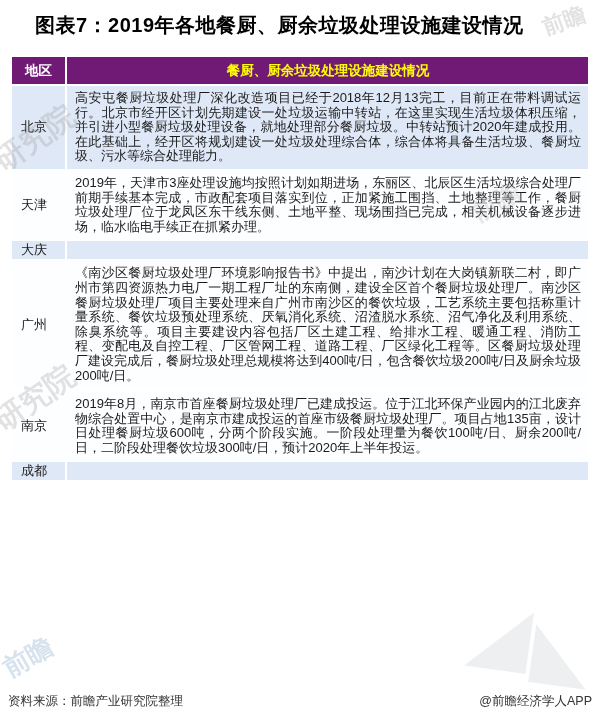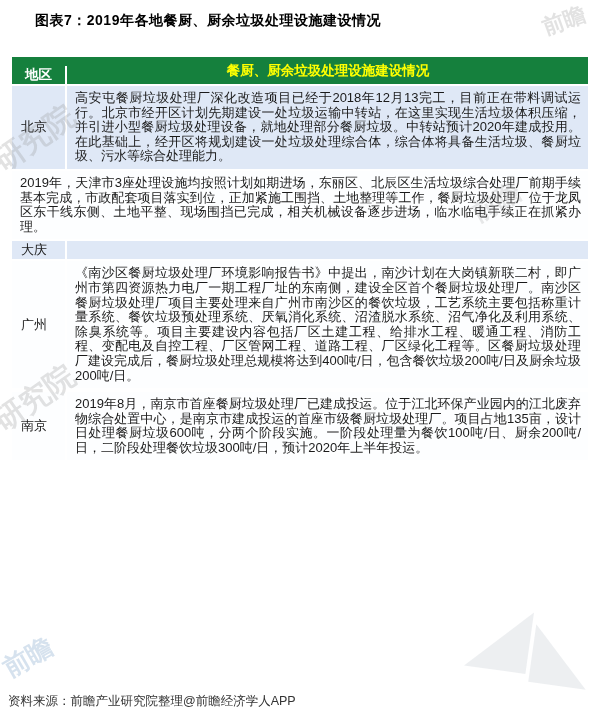--- a/index.html
+++ b/index.html
@@ -13,40 +13,40 @@
     width: 600px;
     height: 720px;
     background: #ffffff;
     overflow: hidden;
   }
   .page-title {
     position: absolute;
     top: 12px;
     left: 35px;
     width: 530px;
-    font-size: 14px;
+    font-size: 20px;
     font-weight: bold;
     color: #000000;
     letter-spacing: 0.5px;
     white-space: nowrap;
   }
   .table {
     position: absolute;
     top: 57px;
     left: 12px;
     width: 576px;
     z-index: 1;
   }
   .trow {
     display: flex;
     border-bottom: 2px solid #ffffff;
     background: #fdfeff;
   }
   .trow.alt { background: #dfe8f6; }
-  .trow.thead { background: #15803d; align-items: flex-end; }
+  .trow.thead { background: #701a75; }
   .cell { box-sizing: border-box; }
   .cell.region {
     width: 55px;
     border-right: 2px solid #ffffff;
     display: flex;
     align-items: center;
     padding-left: 9px;
     font-size: 13px;
     color: #1a1a1a;
     flex-shrink: 0;
@@ -75,21 +75,21 @@
     padding-top: 6px;
     padding-bottom: 6px;
     line-height: 15px;
   }
   .footer {
     position: absolute;
     top: 693px;
     left: 8px;
     right: 8px;
     display: flex;
-    justify-content: flex-start;
+    justify-content: space-between;
     font-size: 12.5px;
     color: #333333;
     z-index: 1;
   }
   .wm {
     position: absolute;
     z-index: 2;
     pointer-events: none;
     color: rgba(140, 140, 140, 0.25);
     font-weight: bold;
@@ -142,20 +142,23 @@
     <div class="trow alt">
       <div class="cell region">
         <span>北京</span>
       </div>
       <div class="cell status">
         <span>高安屯餐厨垃圾处理厂深化改造项目已经于2018年12月13完工，目前正在带料调试运行。北京市经开区计划先期建设一处垃圾运输中转站，在这里实现生活垃圾体积压缩，并引进小型餐厨垃圾处理设备，就地处理部分餐厨垃圾。中转站预计2020年建成投用。在此基础上，经开区将规划建设一处垃圾处理综合体，综合体将具备生活垃圾、餐厨垃圾、污水等综合处理能力。</span>
       </div>
     </div>
 
     <div class="trow">
+      <div class="cell region">
+        <span>天津</span>
+      </div>
       <div class="cell status">
         <span>2019年，天津市3座处理设施均按照计划如期进场，东丽区、北辰区生活垃圾综合处理厂前期手续基本完成，市政配套项目落实到位，正加紧施工围挡、土地整理等工作，餐厨垃圾处理厂位于龙凤区东干线东侧、土地平整、现场围挡已完成，相关机械设备逐步进场，临水临电手续正在抓紧办理。</span>
       </div>
     </div>
 
     <div class="trow alt">
       <div class="cell region">
         <span>大庆</span>
       </div>
     </div>
@@ -175,20 +178,23 @@
     <div class="trow">
       <div class="cell region">
         <span>南京</span>
       </div>
       <div class="cell status">
         <span>2019年8月，南京市首座餐厨垃圾处理厂已建成投运。位于江北环保产业园内的江北废弃物综合处置中心，是南京市建成投运的首座市级餐厨垃圾处理厂。项目占地135亩，设计日处理餐厨垃圾600吨，分两个阶段实施。一阶段处理量为餐饮100吨/日、厨余200吨/日，二阶段处理餐饮垃圾300吨/日，预计2020年上半年投运。</span>
       </div>
     </div>
 
     <div class="trow alt">
+      <div class="cell region">
+        <span>成都</span>
+      </div>
     </div>
 
   </div>
 
   <div class="footer">
     <span>资料来源：前瞻产业研究院整理</span>
     <span>@前瞻经济学人APP</span>
   </div>
 
   <div class="wm wm-left-top">研究院</div>

